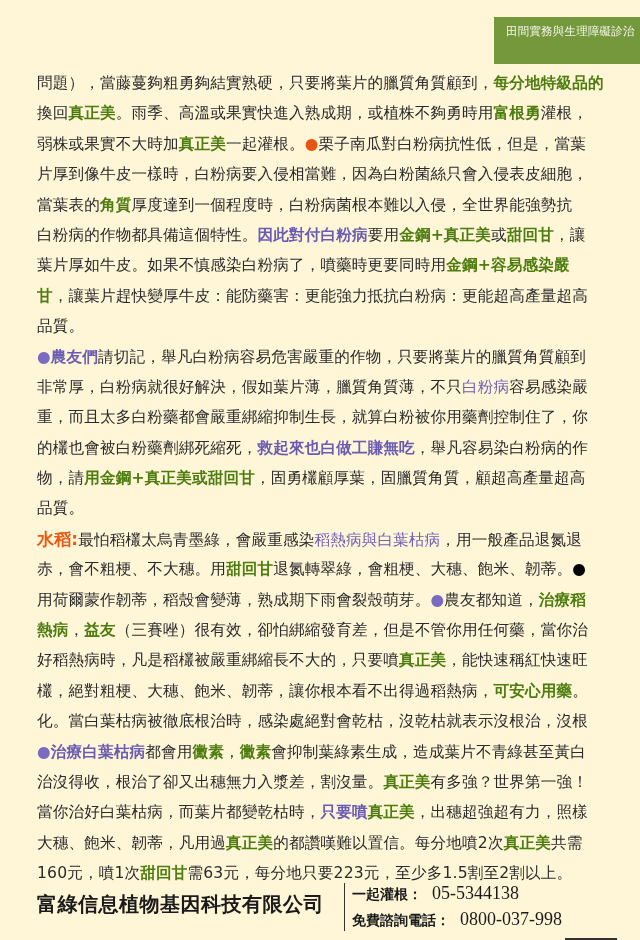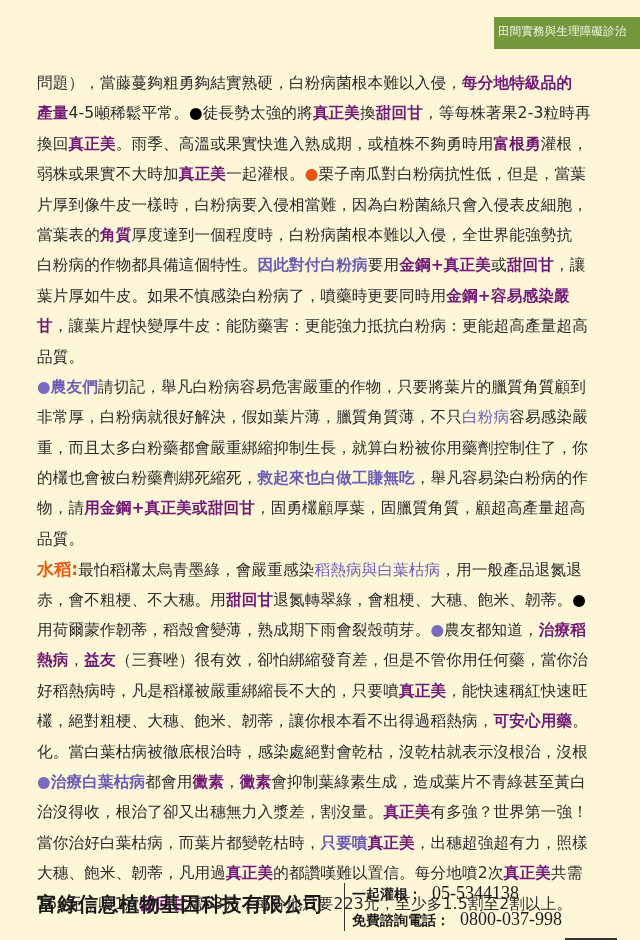--- a/index.html
+++ b/index.html
@@ -5,40 +5,40 @@
   html, body { margin: 0; padding: 0; }
   body {
     width: 640px; height: 940px; overflow: hidden;
     background: #fff6d8;
     font-family: "DejaVu Sans", "Liberation Sans", sans-serif;
     color: #2a2a2a;
     position: relative;
   }
   .header-tab {
     position: absolute; top: 17px; right: 0;
-    width: 146px; height: 32px;
+    width: 146px; height: 47px;
     background: #76983c;
     color: #f4f8ea;
     font-size: 11.5px;
     line-height: 29px;
     text-align: left;
-    padding-left: 4px;
+    padding-left: 12px;
     box-sizing: border-box;
     letter-spacing: 0.2px;
   }
   .content {
     position: absolute; top: 68px; left: 37px; width: 572px;
   }
   .line {
     height: 30.4px; line-height: 30.4px;
     font-size: 15.6px;
     white-space: nowrap;
     letter-spacing: 0.15px;
   }
-  .o { color: #701a75; font-weight: bold; margin-top: 8px; }
+  .o { color: #4d7c0f; font-weight: bold; margin-top: 8px; }
   .p { color: #7060b8; text-align: right; }
   .b { color: #6a5cb4; font-weight: bold; margin-top: 36px; }
   .dot-black { color: #000; }
   .dot-orange { color: #e65512; }
   .dot-purple { color: #7a6ac0; }
   .heading { color: #ea5a12; font-weight: bold; font-size: 17px; }
   .footer {
     position: absolute; top: 877px; left: 37px; width: 580px; height: 60px;
   }
   .company {
@@ -56,22 +56,21 @@
   .page-mark {
     position: absolute; left: 565px; top: 938px; width: 52px; height: 2px; background: #333;
   }
 </style>
 </head>
 <body>
 
 <div class="header-tab">田間實務與生理障礙診治</div>
 
 <div class="content" id="content">
-    <div class="line"><span>問題），當藤蔓夠粗勇夠結實熟硬，白粉病菌根本難以入侵，</span><span class="o">每分地特級品的</span></div>
-    <div class="line"><span class="o">產量</span><span>4-5噸稀鬆平常。</span><span class="dot-black">●</span><span>徒長勢太強的將</span><span class="o">真正美</span><span>換</span><span class="o">甜回甘</span><span>，等每株著果2-3粒時再</span></div>
+    <div class="line"><span>問題），當藤蔓夠粗勇夠結實熟硬，只要將葉片的臘質角質顧到，</span><span class="o">每分地特級品的</span></div>
     <div class="line"><span>換回</span><span class="o">真正美</span><span>。雨季、高溫或果實快進入熟成期，或植株不夠勇時用</span><span class="o">富根勇</span><span>灌根，</span></div>
     <div class="line"><span>弱株或果實不大時加</span><span class="o">真正美</span><span>一起灌根。</span><span class="dot-orange">●</span><span>栗子南瓜對白粉病抗性低，但是，當葉</span></div>
     <div class="line"><span>片厚到像牛皮一樣時，白粉病要入侵相當難，因為白粉菌絲只會入侵表皮細胞，</span></div>
     <div class="line"><span>當葉表的</span><span class="o">角質</span><span>厚度達到一個程度時，白粉病菌根本難以入侵，全世界能強勢抗</span></div>
     <div class="line"><span>白粉病的作物都具備這個特性。</span><span class="b">因此對付白粉病</span><span>要用</span><span class="o">金鋼+真正美</span><span>或</span><span class="o">甜回甘</span><span>，讓</span></div>
     <div class="line"><span>葉片厚如牛皮。如果不慎感染白粉病了，噴藥時更要同時用</span><span class="o">金鋼+容易感染嚴</span></div>
     <div class="line"><span class="o">甘</span><span>，讓葉片趕快變厚牛皮：能防藥害：更能強力抵抗白粉病：更能超高產量超高</span></div>
     <div class="line"><span>品質。</span></div>
     <div class="line"><span class="dot-purple">●</span><span class="b">農友們</span><span>請切記，舉凡白粉病容易危害嚴重的作物，只要將葉片的臘質角質顧到</span></div>
     <div class="line"><span>非常厚，白粉病就很好解決，假如葉片薄，臘質角質薄，不只</span><span class="p">白粉病</span><span>容易感染嚴</span></div>

